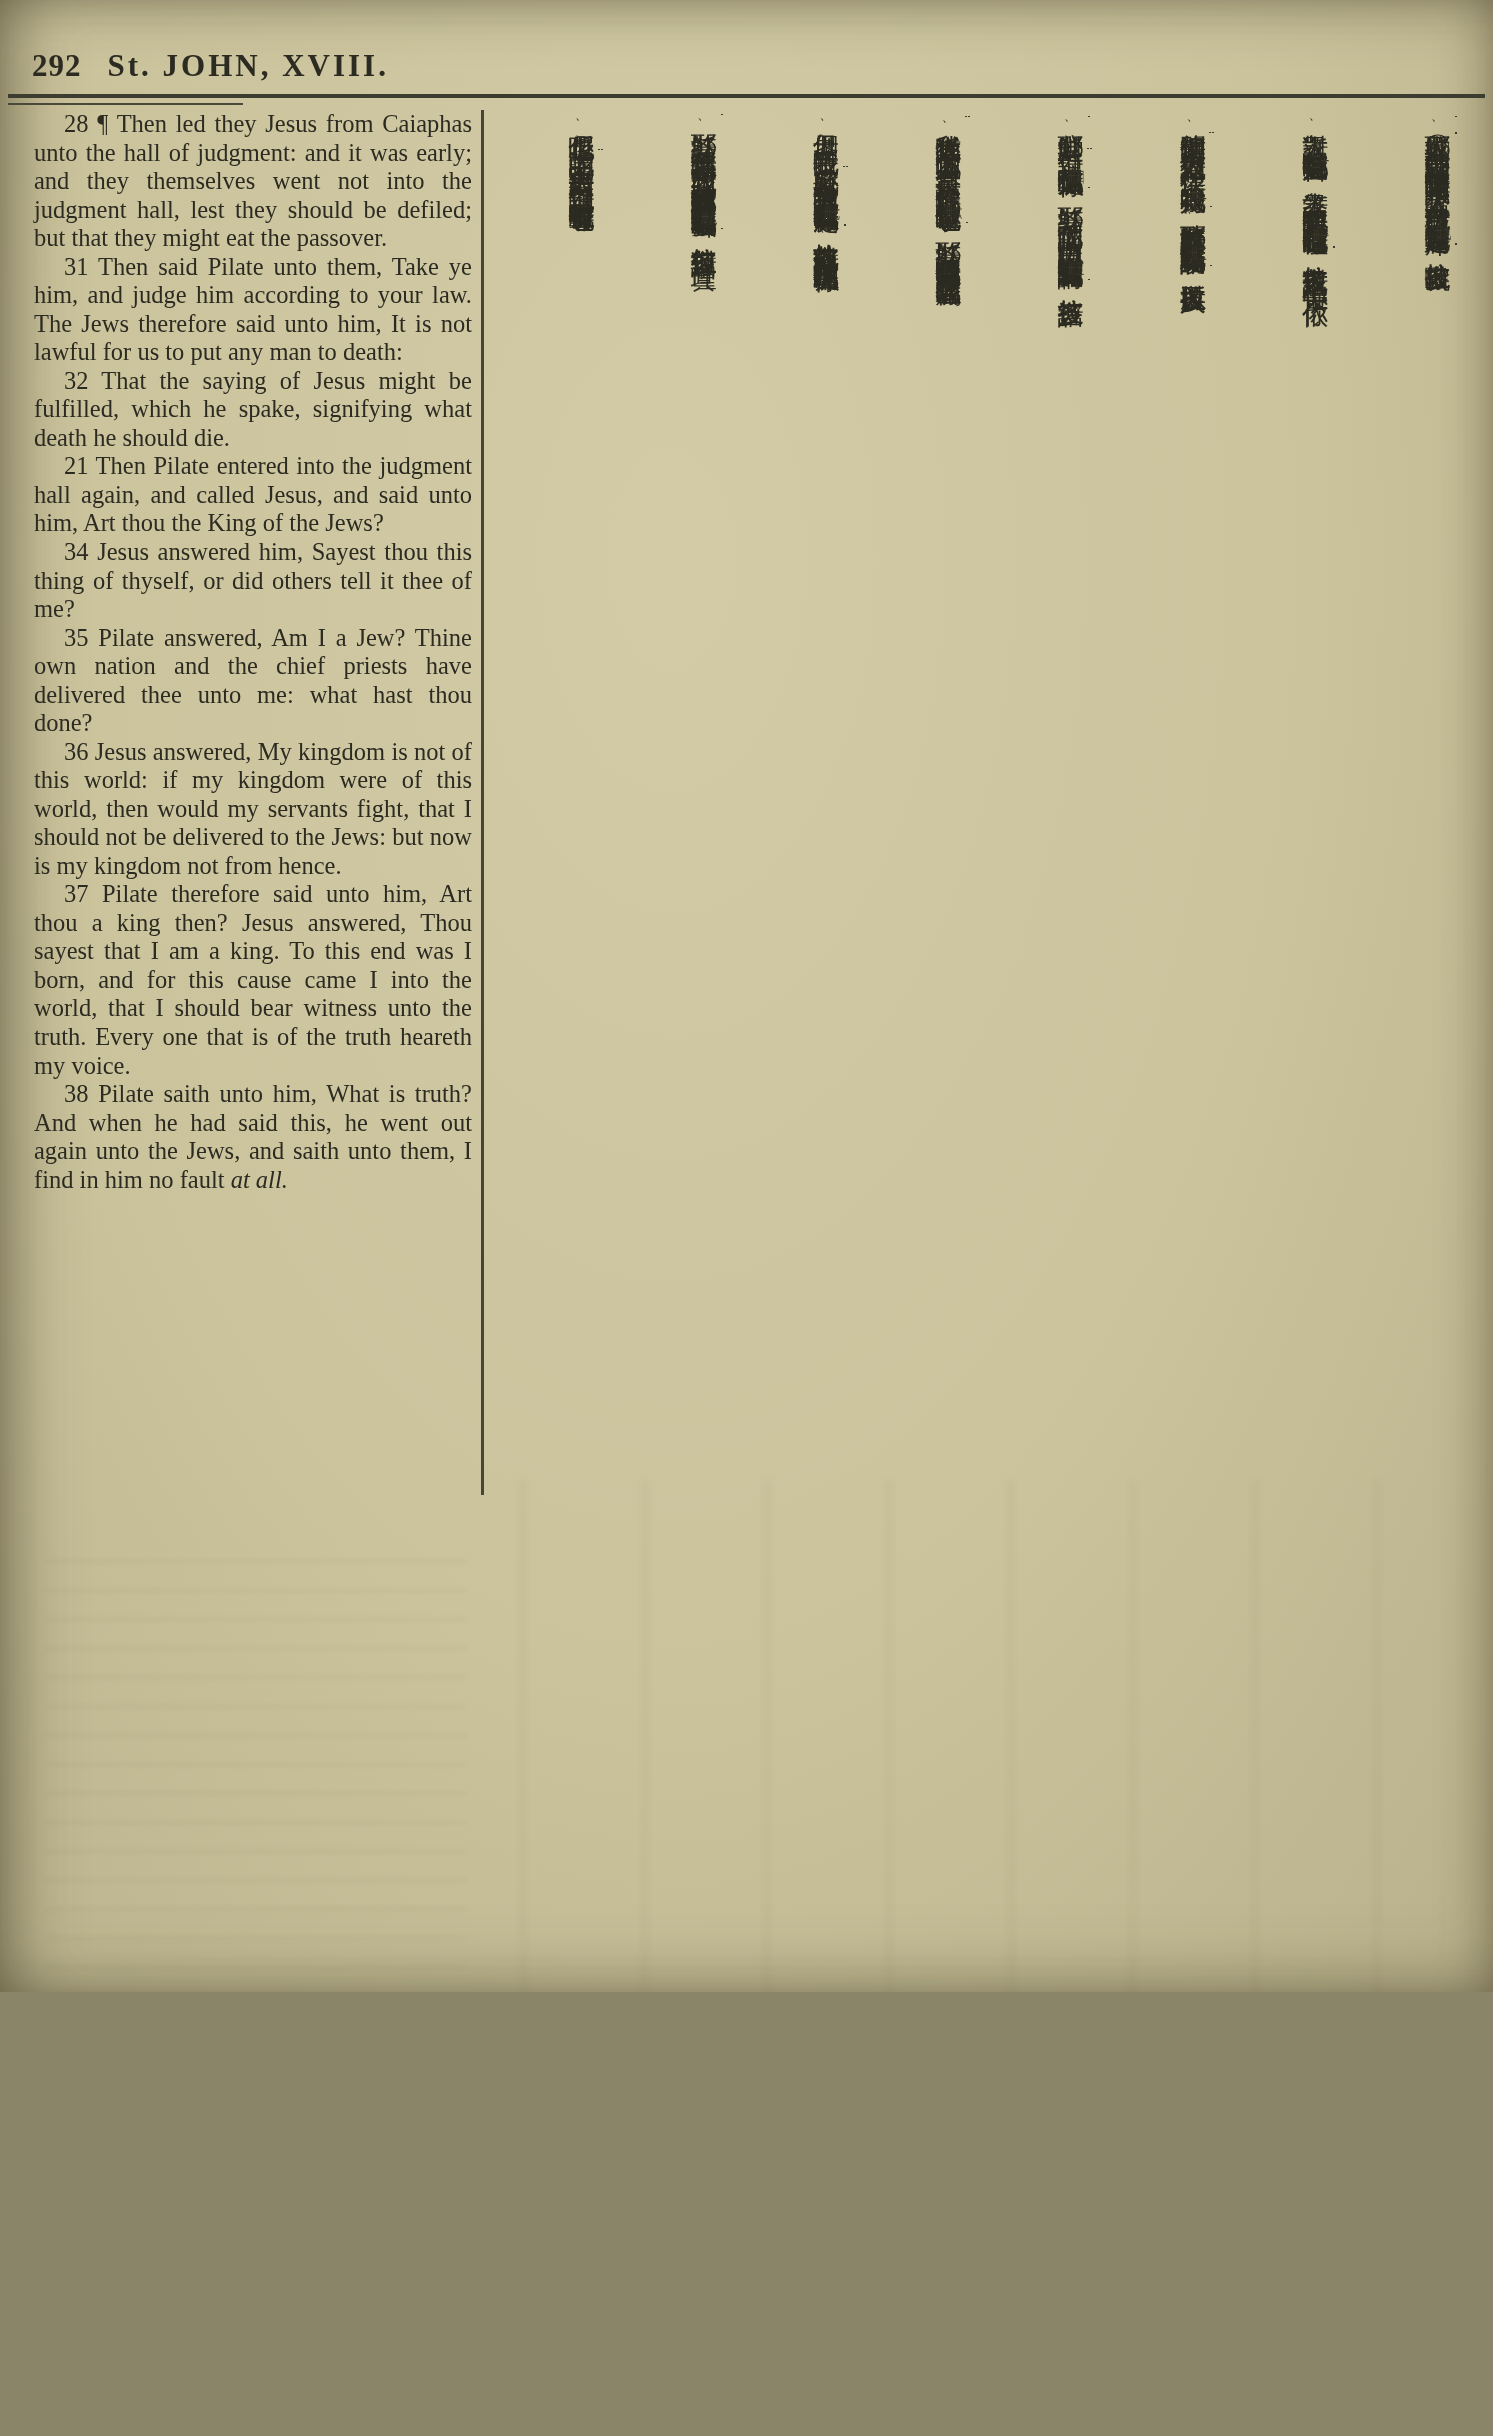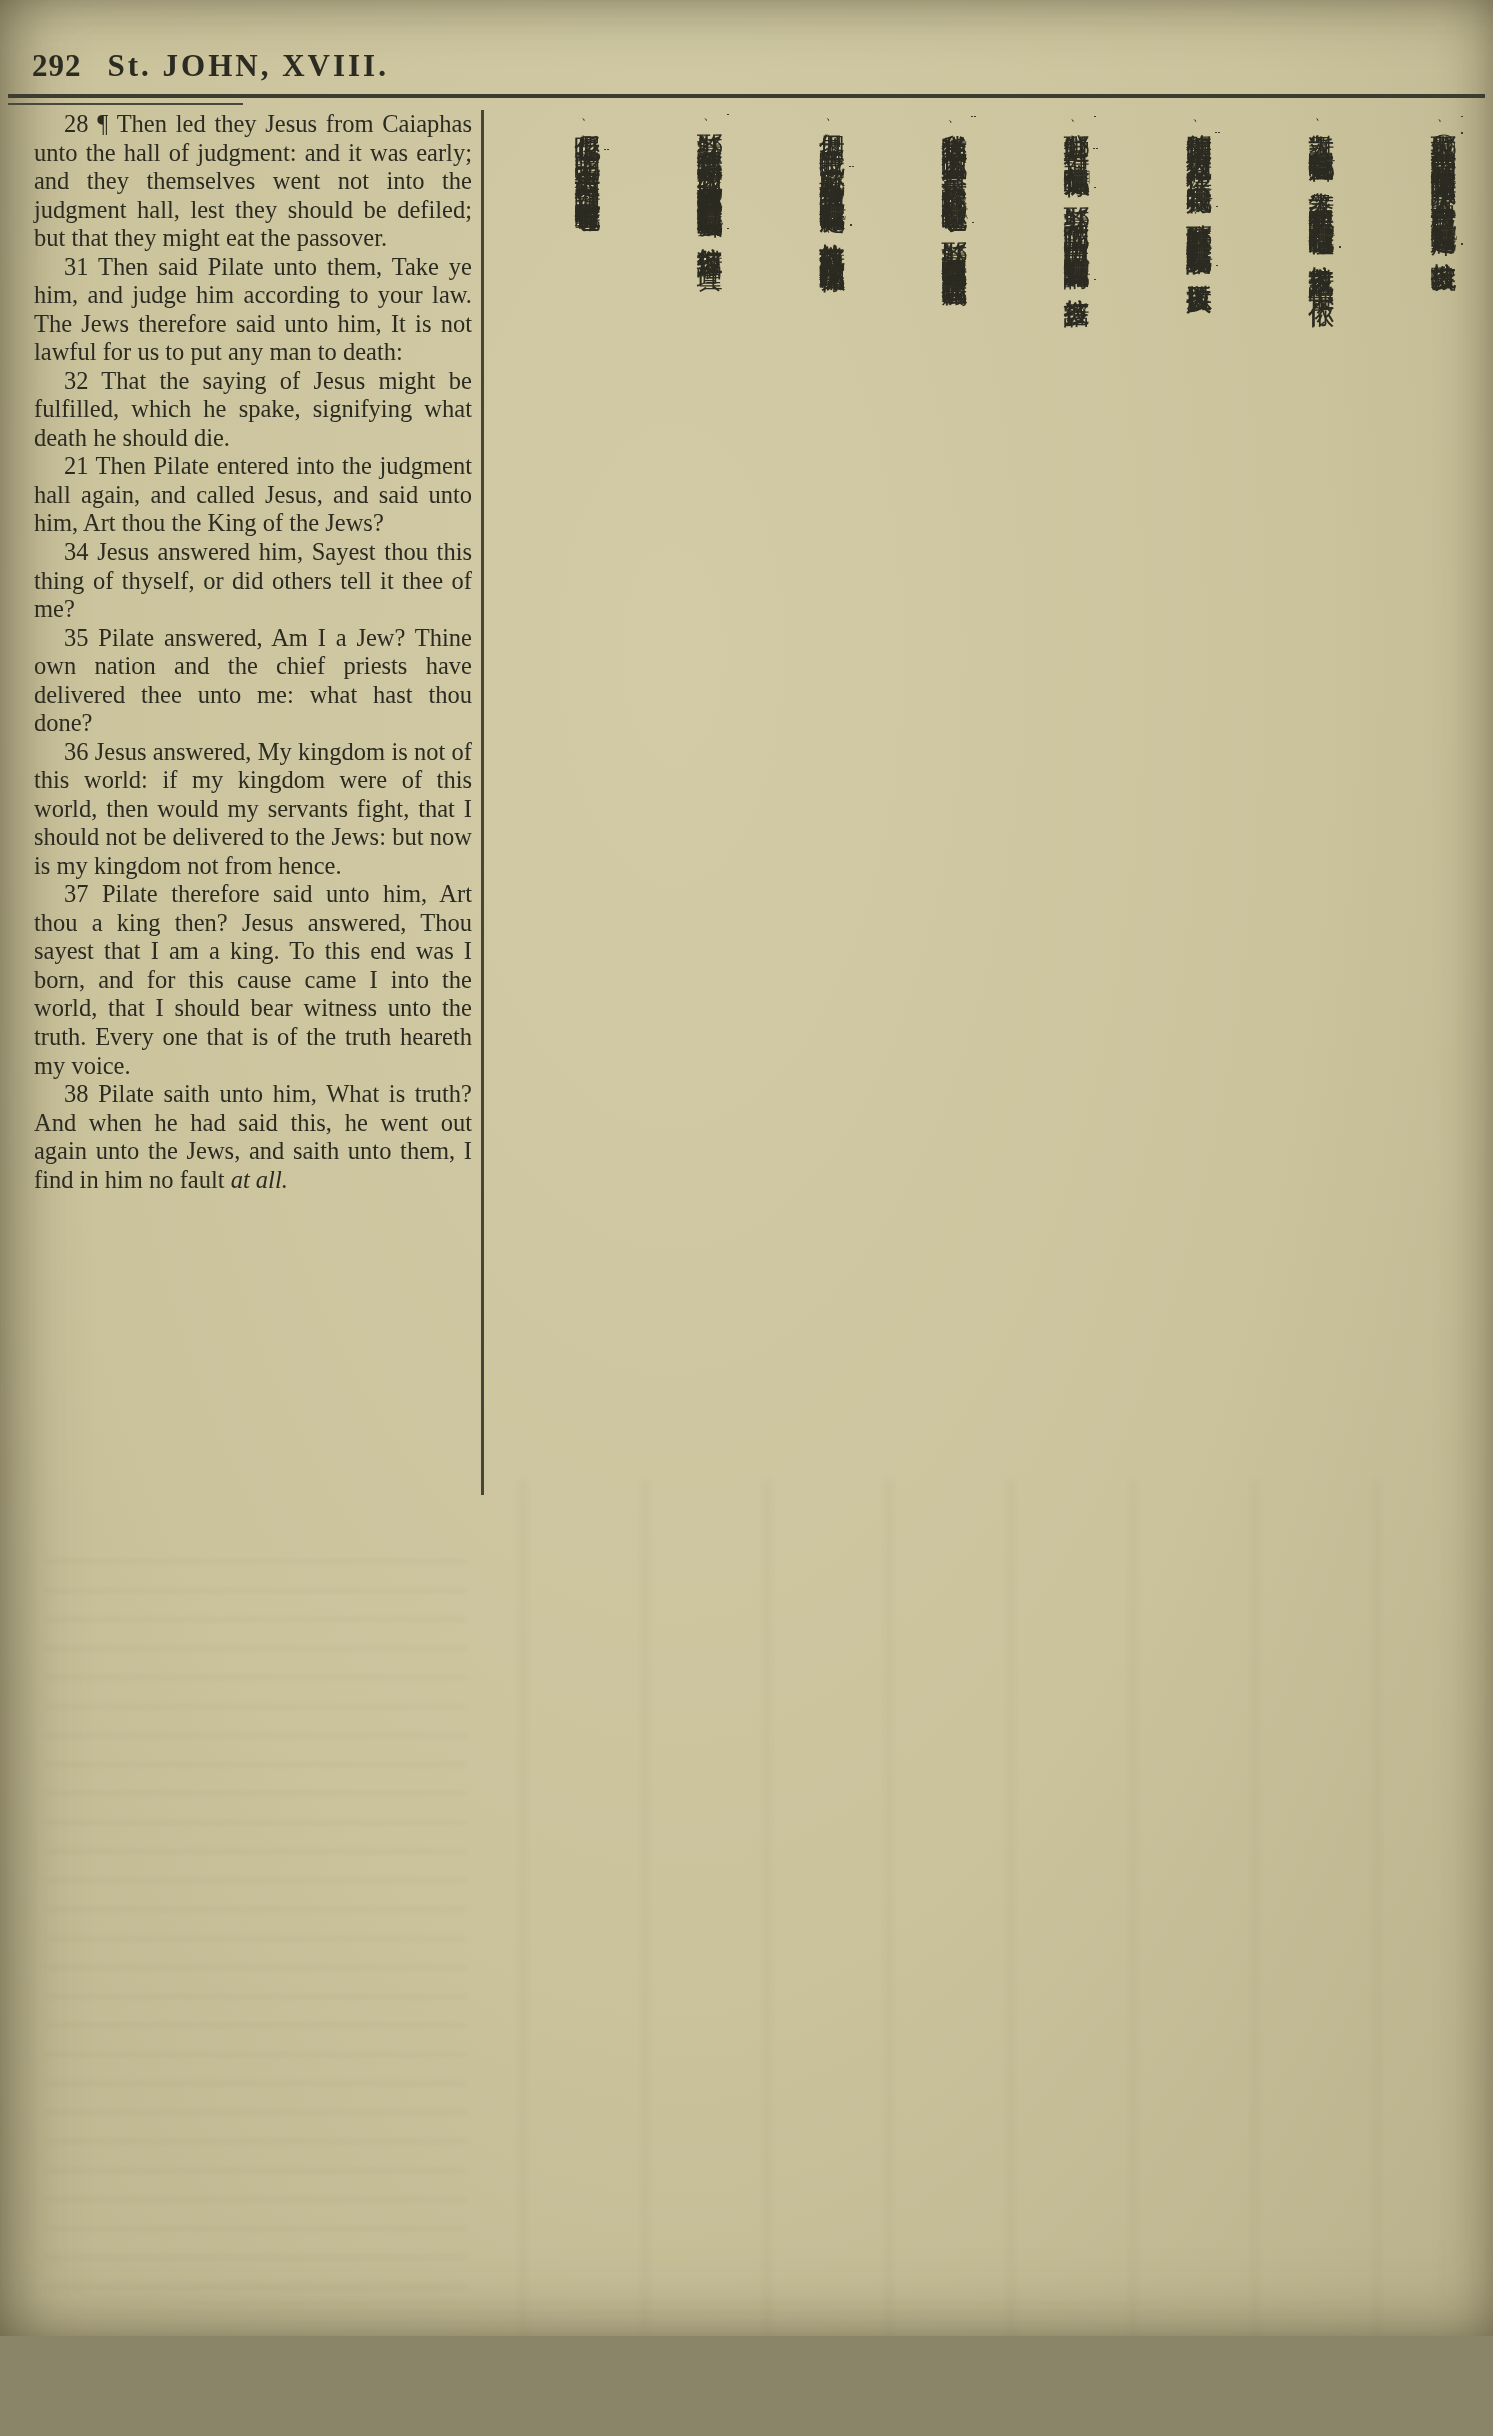--- a/index.html
+++ b/index.html
@@ -1,18 +1,18 @@
 <!DOCTYPE html>
 <html><head>
 <meta charset="utf-8">
 <style>
   html,body{margin:0;padding:0;background:#8a8468;}
   .page{
     position:relative;
-    width:1493px;height:2336px;
+    width:1493px;height:1992px;
     background:radial-gradient(ellipse at 45% 28%, #d2cba6 0%, #cbc39c 55%, #b9b18b 100%);
     box-shadow:inset 42px 0 70px -34px rgba(64,58,36,.55),
                inset -26px 0 55px -26px rgba(64,58,36,.40),
                inset 0 30px 60px -30px rgba(64,58,36,.35),
                inset 0 -40px 80px -40px rgba(64,58,36,.35);
     overflow:hidden;
     font-family:"Liberation Serif","DejaVu Serif",serif;
     color:#2c2b22;
   }
   
@@ -32,21 +32,21 @@
     border-top:4px solid #3d3c31;
   }
   .rule::after{
     content:"";position:absolute;left:0;top:5px;width:235px;
     border-top:2px solid #4a4838;
   }
   
   .content{
     position:absolute;top:110px;left:0;right:0;
     display:flex;align-items:flex-start;
-    padding:0 24px 0 34px;
+    padding:0 30px 0 34px;
   }
   .english{
     flex:none;width:438px;
     font-size:24.5px;line-height:1.165;
     text-align:justify;
   }
   .verse{margin:0;text-indent:30px;}
   .verse i{font-style:italic;}
   .divider{
     flex:none;width:3px;height:1385px;

